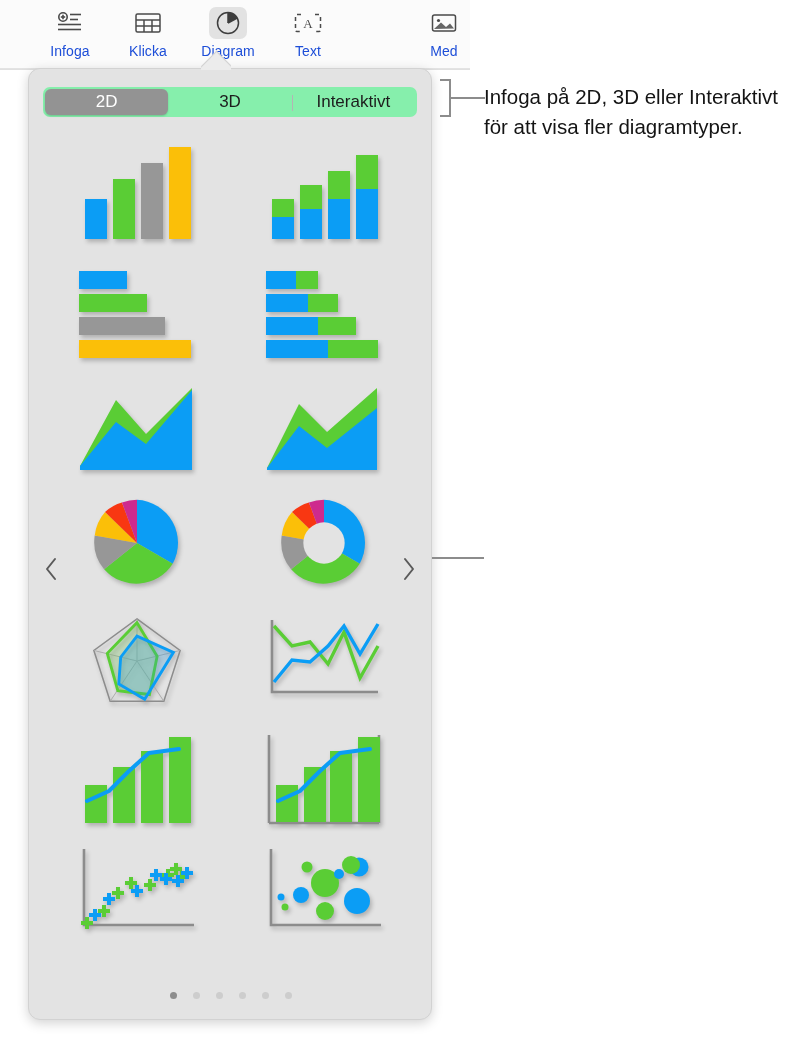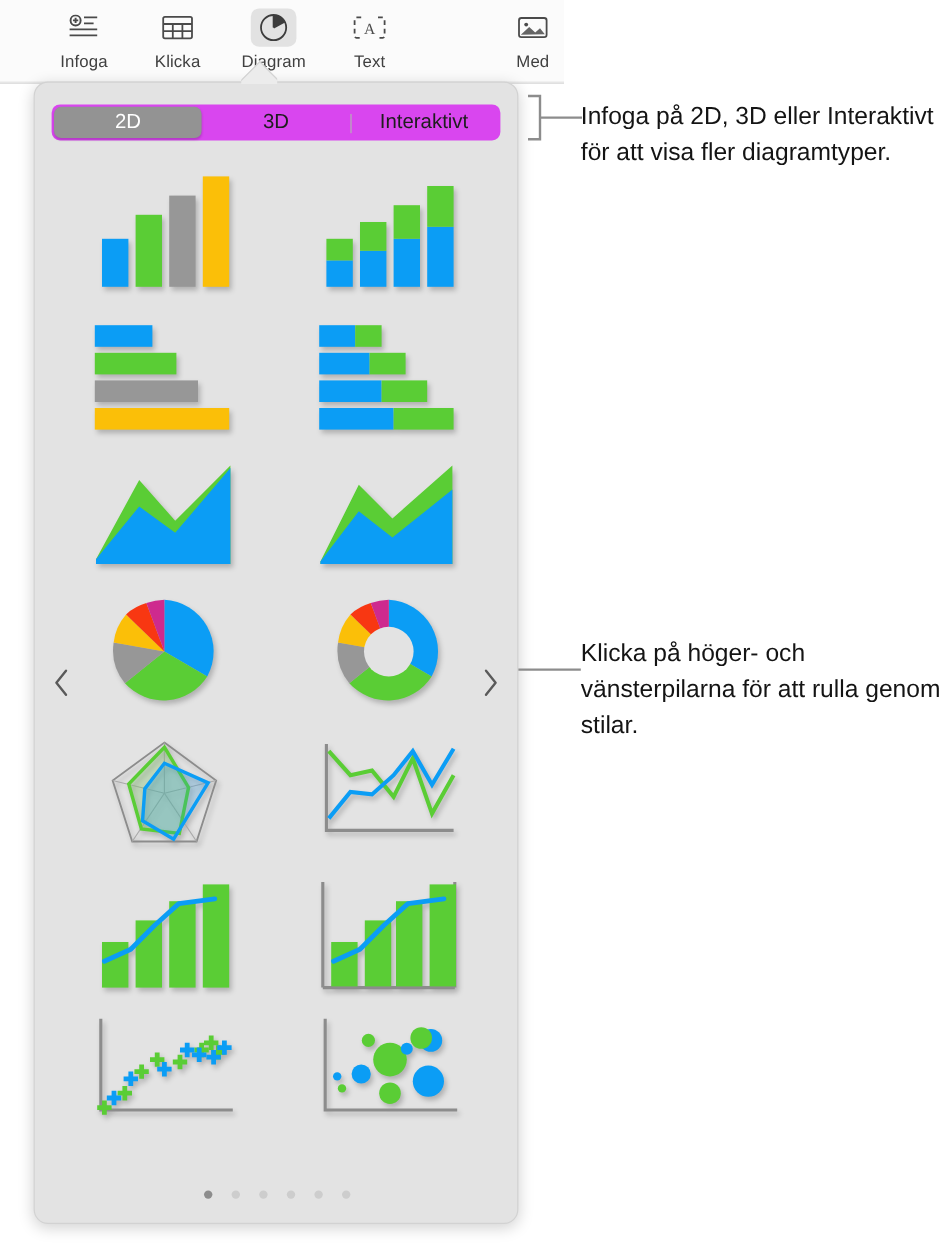--- a/index.html
+++ b/index.html
@@ -26,21 +26,21 @@
     align-items: center; justify-content: flex-start;
   }
   .tb-ico {
     width: 38px; height: 32px;
     display: flex; align-items: center; justify-content: center;
     border-radius: 7px;
     margin-top: 3px;
   }
   .tb-ico.active { background: #e2e2e2; }
   .tb-lbl {
-    font-size: 14px; color: #404040; margin-top: 4px;
+    font-size: 14px; color: #1d4ed8; margin-top: 4px;
     letter-spacing: .1px; white-space: nowrap;
   }
   .tb-divider {
     position: absolute; left: 0; top: 68px; width: 470px;
     height: 1px; background: #e3e3e3;
   }
 
   
   .popover {
     position: absolute;
@@ -66,21 +66,21 @@
     background: #ececec;
     border-left: 1px solid #d2d2d2;
     border-top: 1px solid #d2d2d2;
     transform: rotate(45deg);
   }
 
   
   .segwrap {
     position: absolute; left: 14px; top: 18px;
     width: 374px; height: 30px;
-    background: #d946ef;
+    background: #86efac;
     border-radius: 7px;
     display: flex;
     padding: 2px;
     justify-content: space-between;
   }
   .seg {
     flex: 1;
     display: flex; align-items: center; justify-content: center;
     font-size: 17px; color: #1d1d1d;
     border-radius: 6px;
@@ -428,17 +428,14 @@
   </div>
   <div class="callout" id="callout1">
     <div class="ctext">Infoga på 2D, 3D eller Interaktivt för att visa fler diagramtyper.</div>
   </div>
 
   <div class="leader" id="leader2">
     <svg width="56" height="20" viewBox="0 0 56 20" fill="none" stroke="#8c8c8c" stroke-width="2">
       <line x1="2" y1="10" x2="54" y2="10"></line>
     </svg>
   </div>
-  <div class="callout" id="callout2">
-    <div class="ctext">Klicka på höger- och vänsterpilarna för att rulla genom stilar.</div>
-  </div>
 
 </div>
 
 </body></html>

